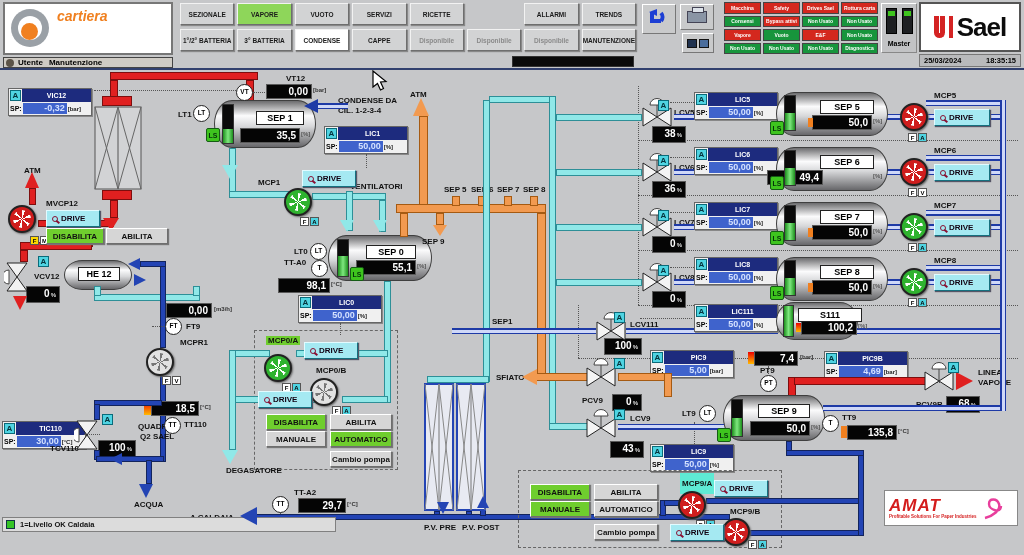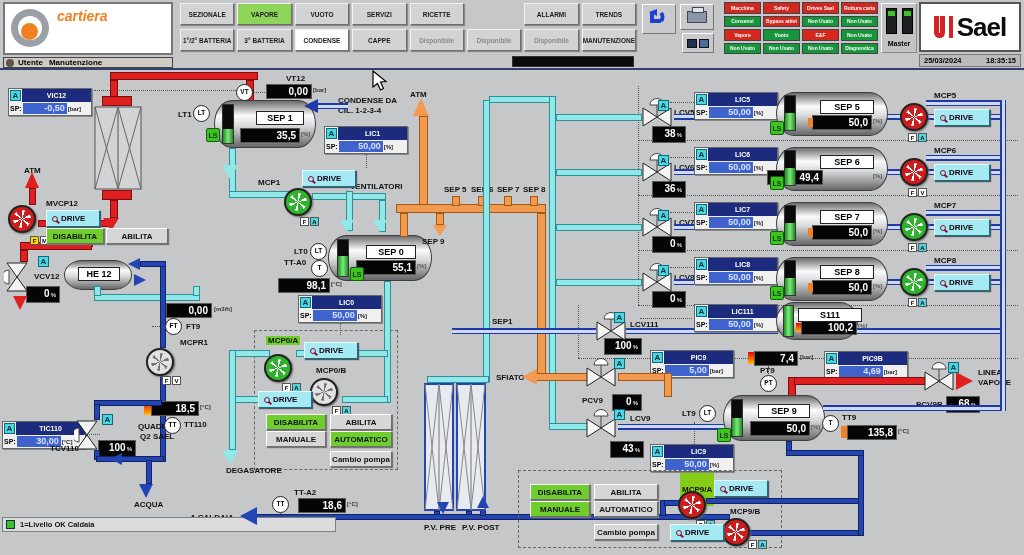--- a/index.html
+++ b/index.html
@@ -200,21 +200,21 @@
         <span>M</span>
       </div>
 <div class="mbtn on" style="left:46px;top:158px;width:58px;height:16px">DISABILITA</div>
 <div class="mbtn" style="left:106px;top:158px;width:62px;height:16px">ABILITA</div>
 
 <div class="panel" style="left:8px;top:18px">
  <div class="abtn">A</div>
  <div class="tit">VIC12</div>
  <div class="sprow">
           <span>SP:</span>
-          <span class="spv">-0,50</span>
+          <span class="spv">-0,32</span>
           <span class="spu">[bar]</span>
         </div>
 </div>
 
 <svg class="vlv" style="left:4px;top:190px" width="26" height="34">
  <path d="M5 10a7 7 0 0 0 0 14z" fill="#fff" stroke="#444"></path>
  <path d="M3 3h20L13 17zM3 31h20L13 17z" fill="#f2f2f2" stroke="#222"></path>
 </svg>
 <div class="abtn" style="left:38px;top:186px">A</div>
 <div class="lbl" style="left:34px;top:202px">VCV12</div>
@@ -437,21 +437,21 @@
  <line x1="1" y1="1" x2="15" y2="127" stroke="#888"></line>
         <line x1="15" y1="1" x2="1" y2="127" stroke="#888"></line>
  <line x1="15" y1="1" x2="29" y2="127" stroke="#888"></line>
         <line x1="29" y1="1" x2="15" y2="127" stroke="#888"></line>
 </svg>
 <div class="pd" style="left:434px;top:441px;width:6px;height:7px"></div>
 <div class="pd" style="left:466px;top:441px;width:6px;height:7px"></div>
 
 <div class="lbl" style="left:294px;top:418px">TT-A2</div>
 <div class="circ" style="left:272px;top:426px">TT</div>
-<div class="blk" style="left:298px;top:428px;width:48px">18,6</div>
+<div class="blk" style="left:298px;top:428px;width:48px">29,7</div>
 <div class="un" style="left:347px;top:431px">[°C]</div>
 <div class="dv" style="left:280px;top:437px;height:7px"></div>
 <div class="pd" style="left:256px;top:444px;width:474px;height:6px"></div>
 <div class="tri" style="left:240px;top:437px;border-top:9px solid transparent;border-bottom:9px solid transparent;border-right:17px solid #2344b4"></div>
 <div class="lbl" style="left:190px;top:443px">A CALDAIA</div>
 <div class="tri" style="left:437px;top:432px;border-left:6px solid transparent;border-right:6px solid transparent;border-top:12px solid #2344b4"></div>
 <div class="lbl" style="left:424px;top:453px">P.V. PRE</div>
 <div class="tri" style="left:477px;top:426px;border-left:6px solid transparent;border-right:6px solid transparent;border-bottom:12px solid #2344b4"></div>
 <div class="pd" style="left:480px;top:438px;width:6px;height:8px"></div>
 <div class="lbl" style="left:462px;top:453px">P.V. POST</div>
@@ -751,21 +751,21 @@
 </div>
 
 <div class="grp" style="left:518px;top:400px;width:264px;height:78px"></div>
 <div class="mbtn on" style="left:530px;top:414px;width:60px;height:16px">DISABILITA</div>
 <div class="mbtn" style="left:594px;top:414px;width:64px;height:16px">ABILITA</div>
 <div class="mbtn on" style="left:530px;top:431px;width:60px;height:16px">MANUALE</div>
 <div class="mbtn" style="left:594px;top:431px;width:64px;height:16px">AUTOMATICO</div>
 <div class="mbtn" style="left:594px;top:454px;width:64px;height:16px">Cambio pompa</div>
 <div class="pd" style="left:660px;top:430px;width:6px;height:16px"></div>
 <div class="pd" style="left:664px;top:430px;width:16px;height:6px"></div>
-<div class="lbl" style="left:680px;top:403px;background:#84cc16;padding:12px 2px">MCP9/A</div>
+<div class="lbl" style="left:680px;top:403px;background:#5eead4;padding:6px 2px">MCP9/A</div>
 <div class="drv" style="left:714px;top:410px;width:54px">
         <span class="mg"></span>
         <span>DRIVE</span>
       </div>
 <div class="pmp p-red" style="left:678px;top:421px">
         <i></i>
       </div>
 <div class="fa" style="left:696px;top:450px">
         <span>F</span>
         <span class="cy">A</span>
@@ -786,19 +786,28 @@
 <div class="pd" style="left:750px;top:460px;width:114px;height:6px"></div>
 <div class="pd" style="left:858px;top:380px;width:6px;height:86px"></div>
 <div class="pd" style="left:786px;top:371px;width:6px;height:12px"></div>
 <div class="pd" style="left:786px;top:380px;width:78px;height:6px"></div>
 
 <div class="msg" style="left:2px;top:447px">
         <span class="msq"></span>
         <span>1=Livello OK Caldaia</span>
       </div>
 
+<div class="abs" style="left:884px;top:420px;width:134px;height:36px;background:#fff;border:1px solid #888;display:flex;align-items:center;padding:0 4px;gap:4px">
+ <div>
+  <div style="font-size:17px;font-weight:bold;font-style:italic;color:#d41c1c;letter-spacing:1px;line-height:16px">AMAT</div>
+  <div style="font-size:4.5px;font-weight:bold;color:#d41c1c">Profitable Solutions For Paper Industries</div>
+ </div>
+ <svg width="24" height="28" viewBox="0 0 24 28">
+          <path d="M4 24c8-2 16-8 14-14S8 4 8 10s12 10 12 2" fill="none" stroke="#e83e9c" stroke-width="2.4"></path>
+        </svg>
+</div>
 
 <svg class="cur" style="left:372px;top:0" width="16" height="22" viewBox="0 0 16 22">
  <path d="M1 1 L1 17 L5.5 13.5 L8.5 20 L11.5 18.5 L8.5 12 L14 11.5 Z" fill="#fff" stroke="#000" stroke-width="1.2"></path>
 </svg>
 
 </div>
 </div>
 
 </body></html>

